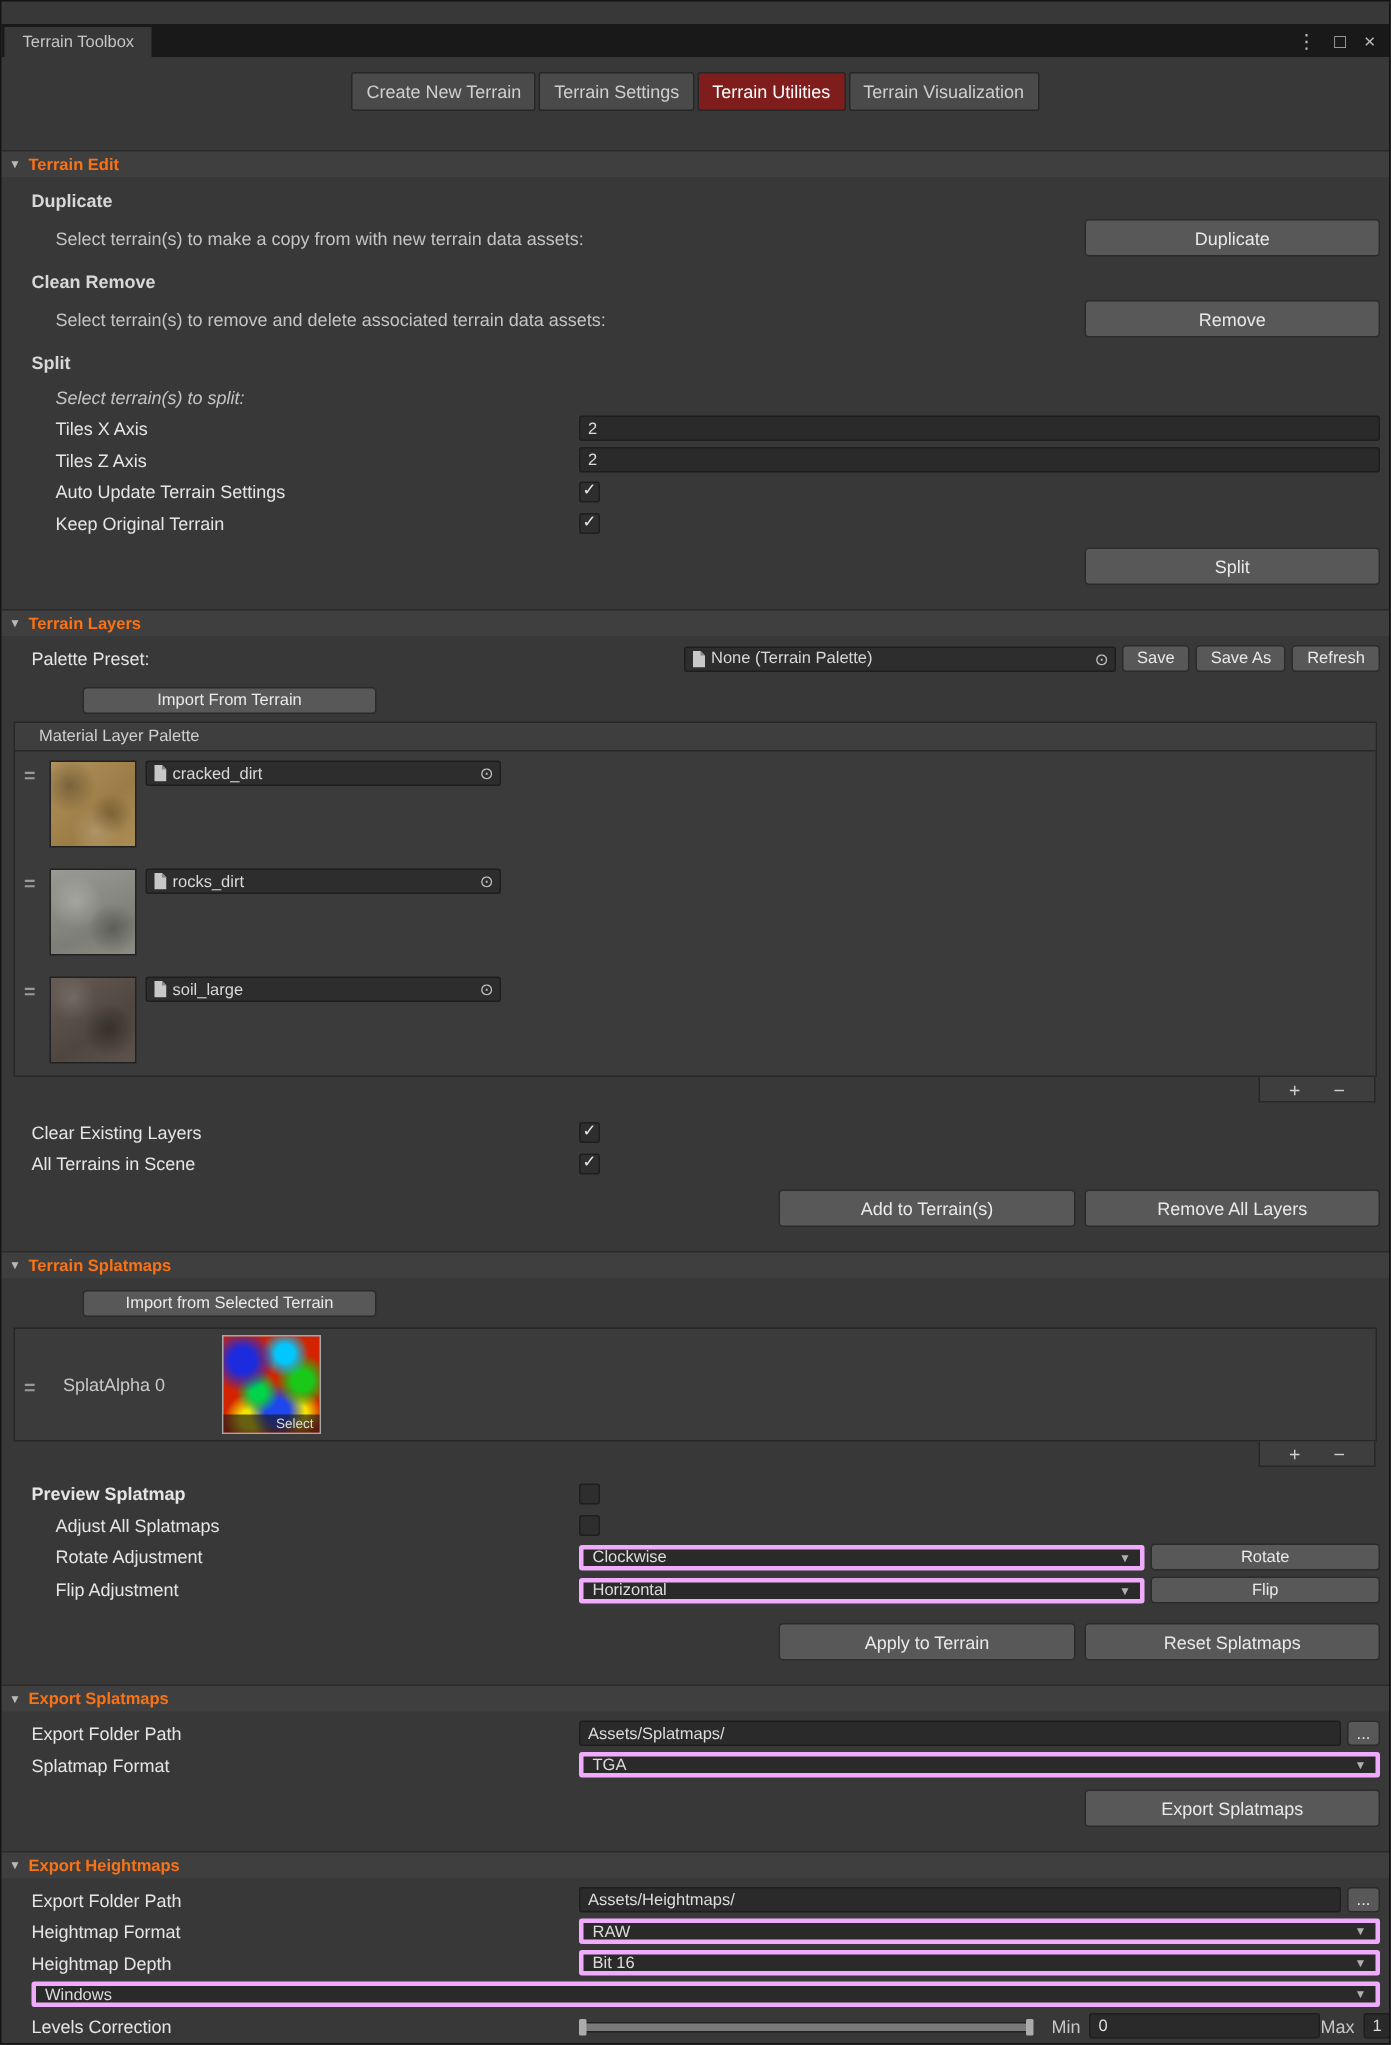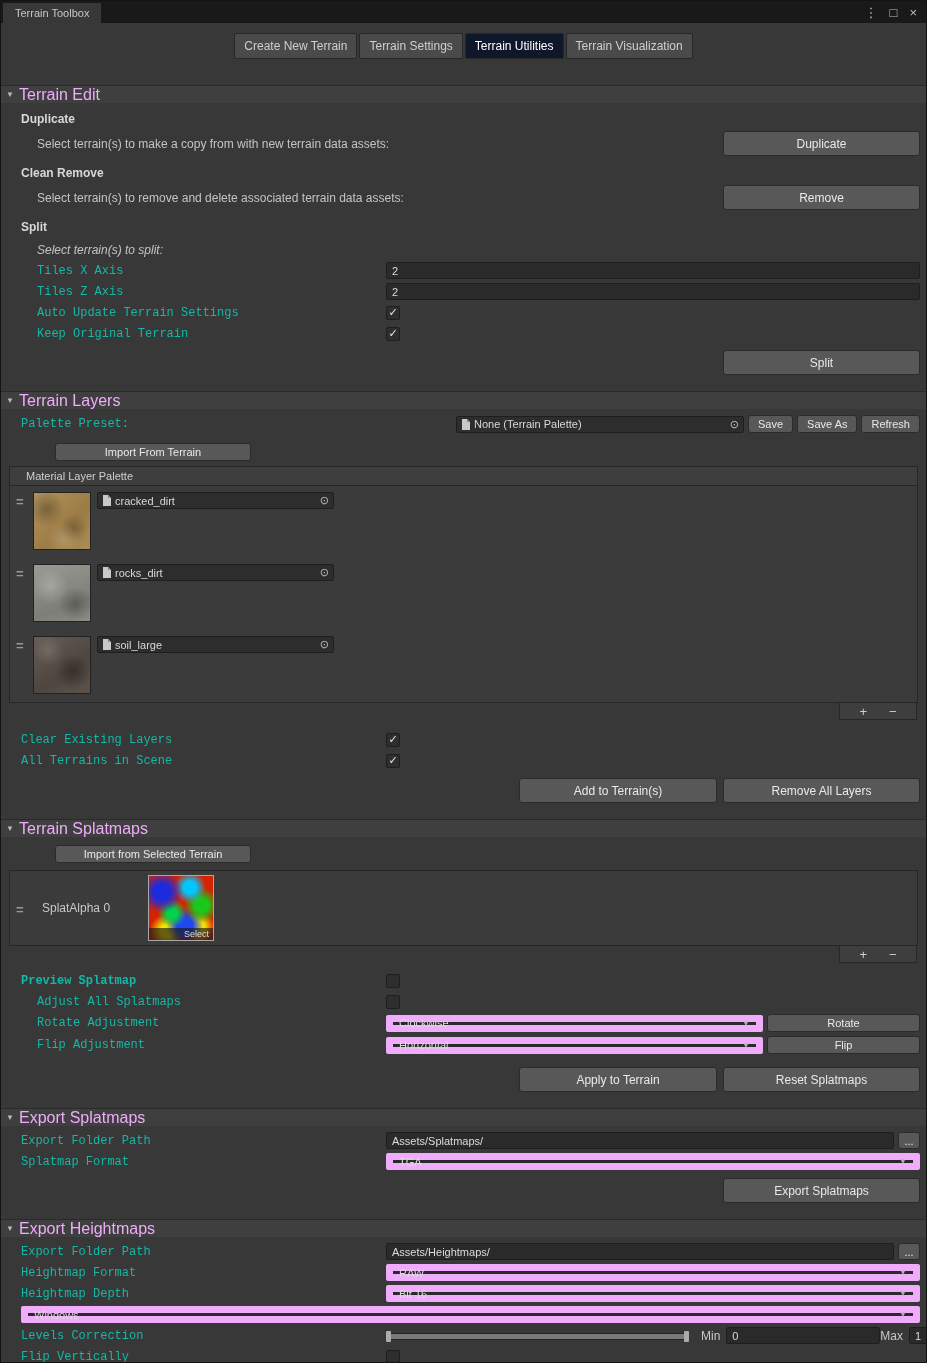--- a/index.html
+++ b/index.html
@@ -9,45 +9,45 @@
     font-family: "Liberation Sans", sans-serif;
     font-size: 12px;
     color: #C8C8C8;
     border: 1px solid #141414;
     overflow: hidden;
     position: relative;
   }
   input { outline: none; font-family: "Liberation Sans", sans-serif; }
 
   
-  .titlebar { height: 22px; background: #191919; display: flex; align-items: stretch; }
+  .titlebar { height: 22px; background: #191919; display: flex; align-items: stretch; margin-top: 15px; }
   .doc-tab { margin-left: 2px; margin-top: 2px; background: #383838; padding: 0 12px;
              display: flex; align-items: center; font-size: 11px; color: #C6C6C6; }
   .win-icons { margin-left: auto; display: flex; align-items: center; gap: 12px;
                padding-right: 9px; color: #BDBDBD; font-size: 13px; }
 
   
   .tabbar { display: flex; justify-content: center; padding-top: 10px; }
   .tabgroup { display: flex; gap: 2px; }
   .tab { height: 21px; display: flex; align-items: center; padding: 12px 9px;
          background: #4A4A4A; border: 1px solid #272727; border-radius: 2px;
          color: #CFCFCF; font-size: 12px; cursor: default; }
-  .tab.active { background: #0f172a; color: #FFFFFF; }
+  .tab.active { background: #7f1d1d; color: #FFFFFF; }
 
   
   .section-header { height: 18px; background: #3F3F3F; border-top: 1px solid #2A2A2A;
                     display: flex; align-items: center; padding-left: 5px; }
   .first-header { margin-top: 26px; }
   .foldout-arrow { font-size: 8px; color: #B8B8B8; width: 13px; }
-  .section-title { font-weight: normal; color: #f0abfc; font-size: 16px; }
+  .section-title { font-weight: bold; color: #f97316; font-size: 11px; }
 
   .row { display: flex; align-items: center; padding: 0 6px 0 20px; margin-top: 4px; min-height: 17px; }
   .sub { margin-top: 7px; }
   .bold { font-weight: bold; color: #D8D8D8; }
-  .lbl { flex: 0 0 365px; color: #14b8a6; font-family: Liberation Mono, monospace; }
+  .lbl { flex: 0 0 365px; color: #e5e5e5; }
   .lbl.indent { padding-left: 16px; }
   .lbl.wide { flex-basis: 435px; }
   .descrow { padding-left: 36px; min-height: 27px; margin-top: 3px; }
   .desc { flex: 1; color: #C4C4C4; }
   .btnrow { justify-content: flex-end; margin-top: 8px; }
   .btnrow2 { justify-content: flex-end; gap: 6px; margin-top: 9px; }
   .splitline { padding-left: 36px; margin-top: 6px; font-style: italic; }
 
   .bigbtn { width: 197px; height: 25px; flex: none; background: #585858;
             border: 1px solid #2B2B2B; border-radius: 3px; color: #E9E9E9;
@@ -57,21 +57,21 @@
               border-radius: 3px; color: #E9E9E9; display: flex; align-items: center;
               justify-content: center; font-size: 11px; padding: 0 9px; margin-left: 4px; cursor: default; }
   .widebtn { width: 196px; margin-left: 0; }
   .adjustbtn { width: 153px; }
   .browsebtn { width: 22px; padding: 0; height: 17px; }
   .importrow { padding-left: 10px; margin-top: 10px; margin-left: 44px; }
 
   .tfield { flex: 1; height: 17px; background: #2A2A2A; border: 1px solid #1E1E1E;
             border-radius: 2px; color: #DCDCDC; font-size: 11px; padding: 0 5px; }
   .tfield.mm { flex: 0 0 60px; }
-  .dropdown { flex: 1; height: 17px; background: #2A2A2A; border: 7px solid #f0abfc;
+  .dropdown { flex: 1; height: 17px; background: #2A2A2A; border: 3px solid #f0abfc;
               border-radius: 2px; display: flex; align-items: center; padding: 0 6px;
               font-size: 11px; color: #DCDCDC; cursor: default; }
   .dropdown .arrow { margin-left: auto; font-size: 8px; color: #B0B0B0; }
 
   .checkbox { width: 14px; height: 14px; flex: none; background: #2E2E2E;
               border: 1px solid #1E1E1E; border-radius: 2px; display: flex;
               align-items: center; justify-content: center; cursor: default; }
   .check { color: #ECECEC; font-size: 11px; line-height: 1; }
 
   .objfield { height: 17px; background: #2D2D2D; border: 1px solid #1E1E1E; border-radius: 2px;

